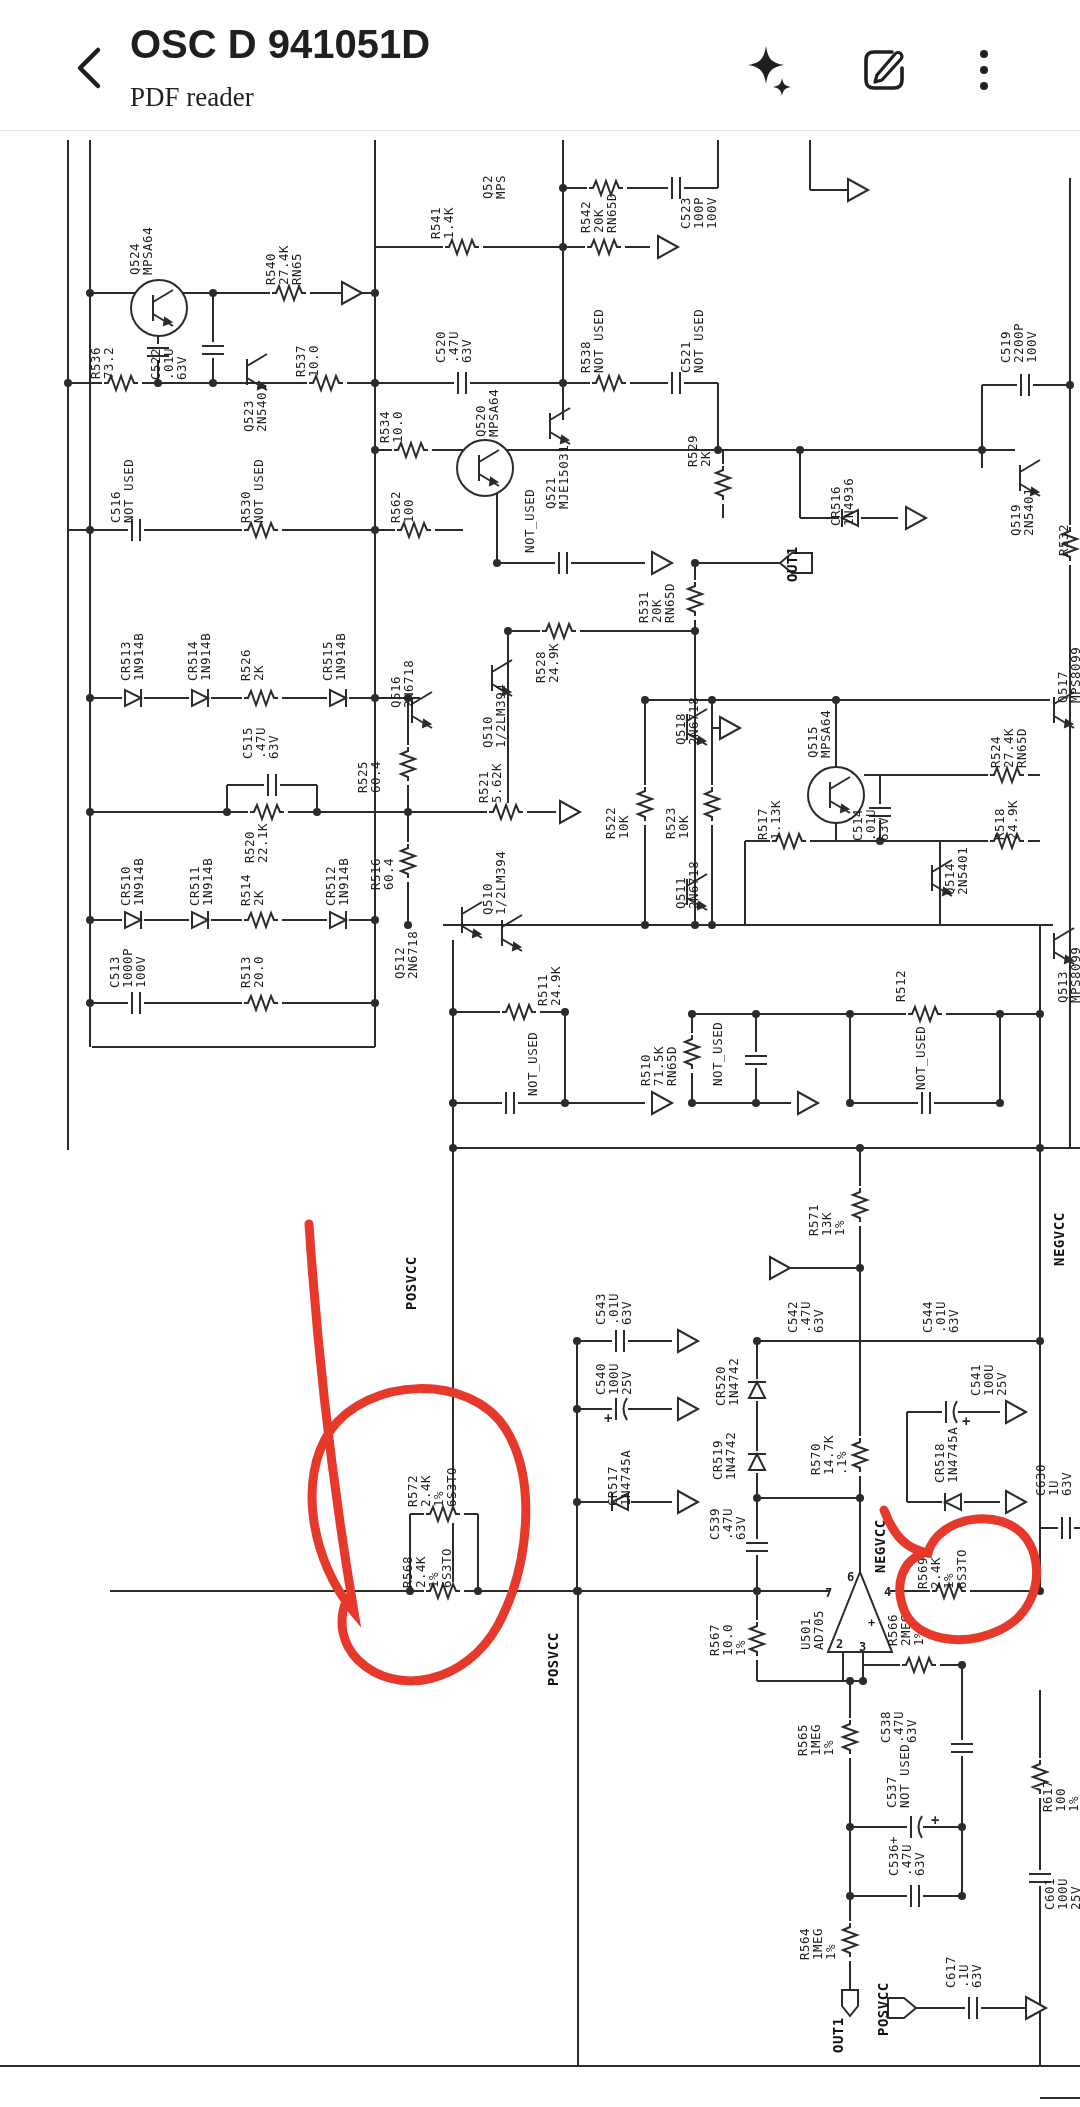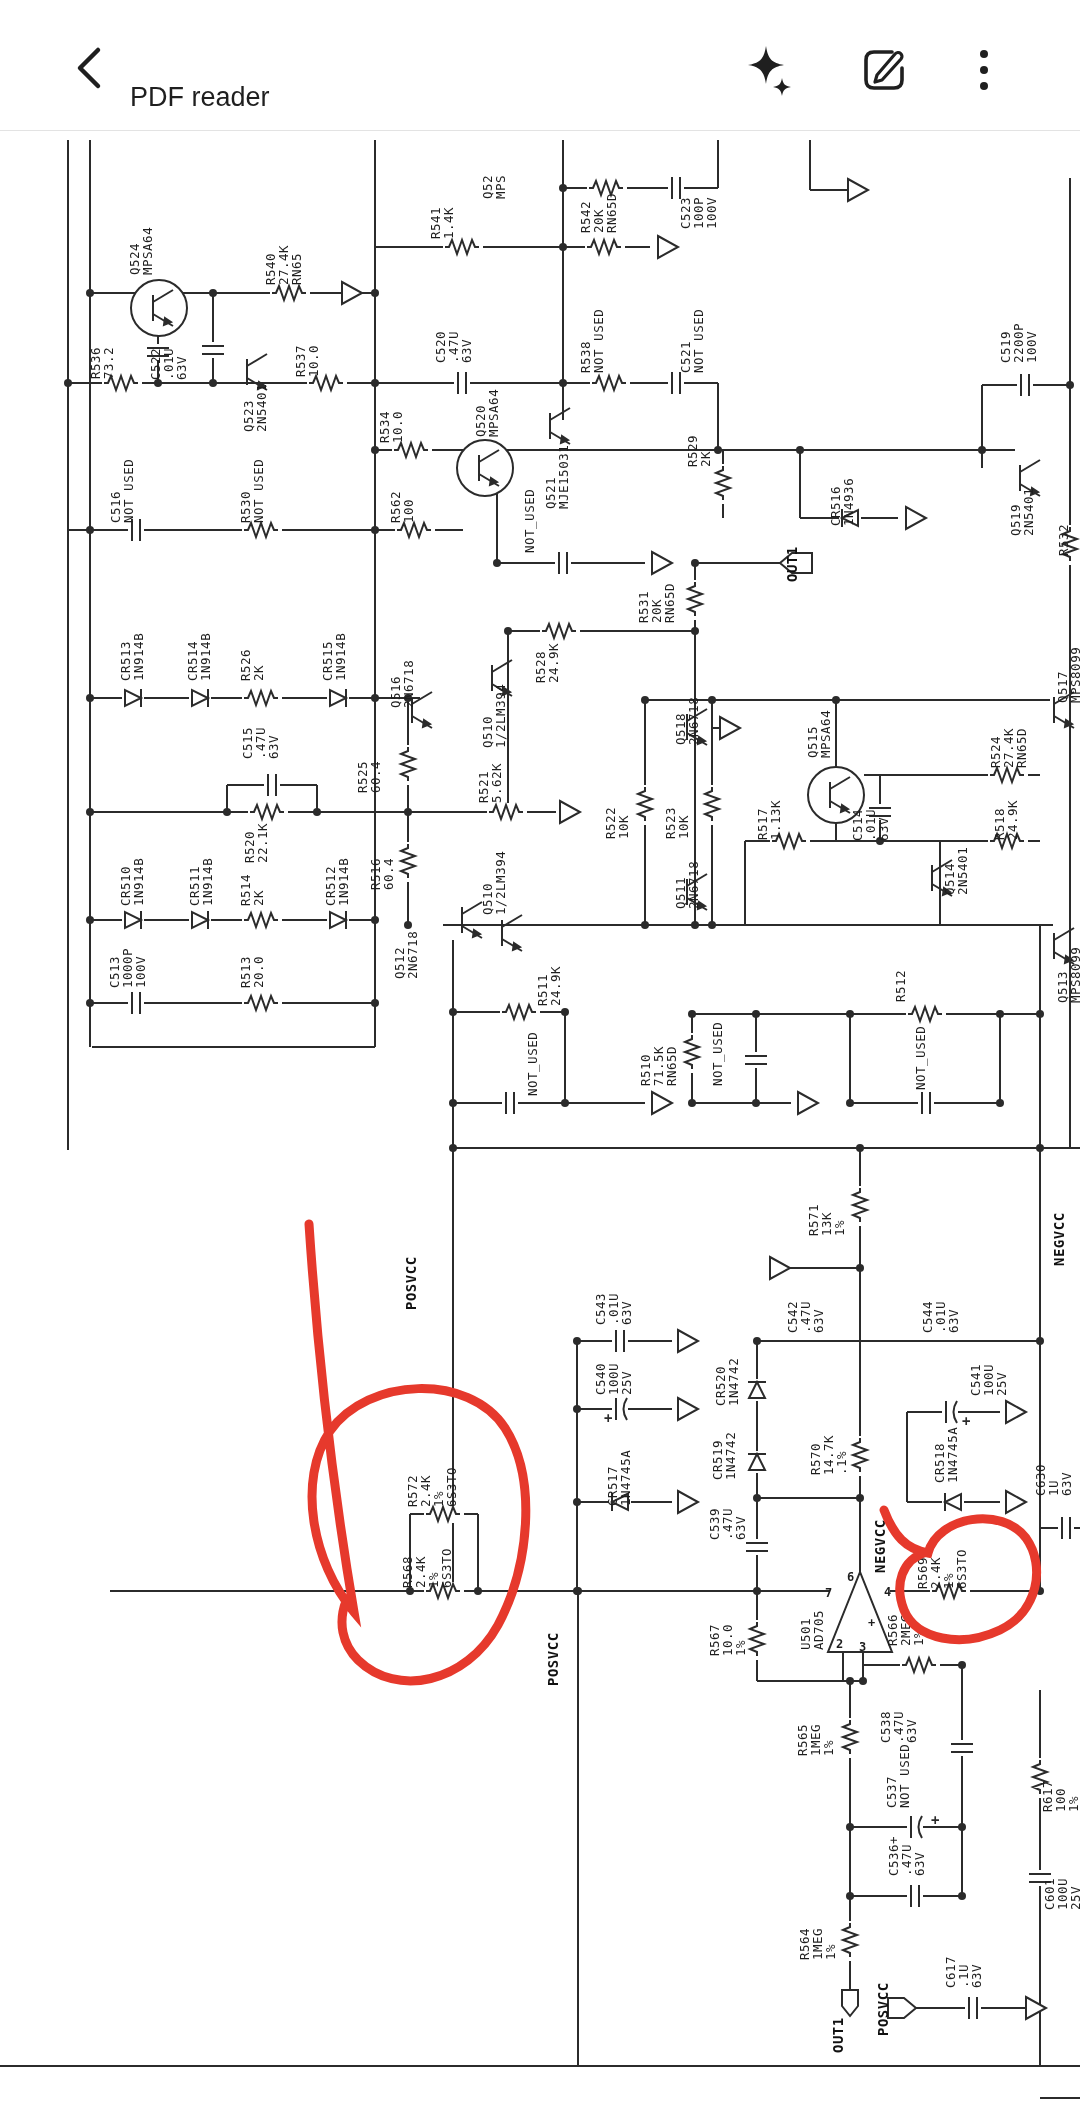--- a/index.html
+++ b/index.html
@@ -2,21 +2,21 @@
 <html><head>
 <meta charset="utf-8">
 <style>
   html,body{margin:0;padding:0;background:#fff;}
   body{width:1080px;height:2107px;position:relative;overflow:hidden;
        font-family:"Liberation Sans", sans-serif;}
   .appbar{position:absolute;left:0;top:0;width:1080px;height:131px;background:#fff;z-index:5;}
   .appbar .divider{position:absolute;left:0;top:130px;width:1080px;height:1px;background:#e3e3e3;}
   .back-btn{position:absolute;left:62px;top:38px;width:60px;height:60px;cursor:pointer;}
   .title{position:absolute;left:130px;top:22px;font-size:40px;font-weight:700;color:#1f1f1f;letter-spacing:0px;white-space:nowrap;}
-  .subtitle{position:absolute;left:130px;top:82px;font-size:27px;font-weight:400;color:#1f1f1f;}
+  .subtitle{position:absolute;left:130px;top:82px;font-size:27px;font-weight:400;color:#1f1f1f;font-family:Liberation Serif, serif;}
   .action{position:absolute;top:38px;width:64px;height:64px;cursor:pointer;}
   .action.sparkle{left:738px;}
   .action.edit{left:852px;}
   .action.kebab{left:952px;}
   .canvas-wrap{position:absolute;left:0;top:0;width:1080px;height:2107px;}
   svg text{font-family:"DejaVu Sans Mono", monospace;}
   .comp-label{fill:#1e1e1e;letter-spacing:0.5px;}
   .rail-label{fill:#111;font-weight:bold;letter-spacing:0.5px;}
 </style>
 </head>
@@ -586,20 +586,21 @@
       </g>
     </svg>
 </div>
 
 <div class="appbar">
   <div class="back-btn">
     <svg width="60" height="60" viewBox="0 0 60 60">
       <path d="M36 12 L18 30 L36 48" fill="none" stroke="#1f1f1f" stroke-width="4.5" stroke-linecap="round" stroke-linejoin="round"></path>
     </svg>
   </div>
+  <div class="title">OSC D 941051D</div>
   <div class="subtitle">PDF reader</div>
 
   <div class="action sparkle">
     <svg width="64" height="64" viewBox="-32 -32 64 64">
       <path d="M-4,-24 C-2,-11 2,-7 14,-5 C2,-3 -2,1 -4,14 C-6,1 -10,-3 -22,-5 C-10,-7 -6,-11 -4,-24 Z" fill="#1f1f1f"></path>
       <path d="M12,8 C13,14 15,16 21,17 C15,18 13,20 12,26 C11,20 9,18 3,17 C9,16 11,14 12,8 Z" fill="#1f1f1f"></path>
     </svg>
   </div>
   <div class="action edit">
     <svg width="64" height="64" viewBox="0 0 64 64">

